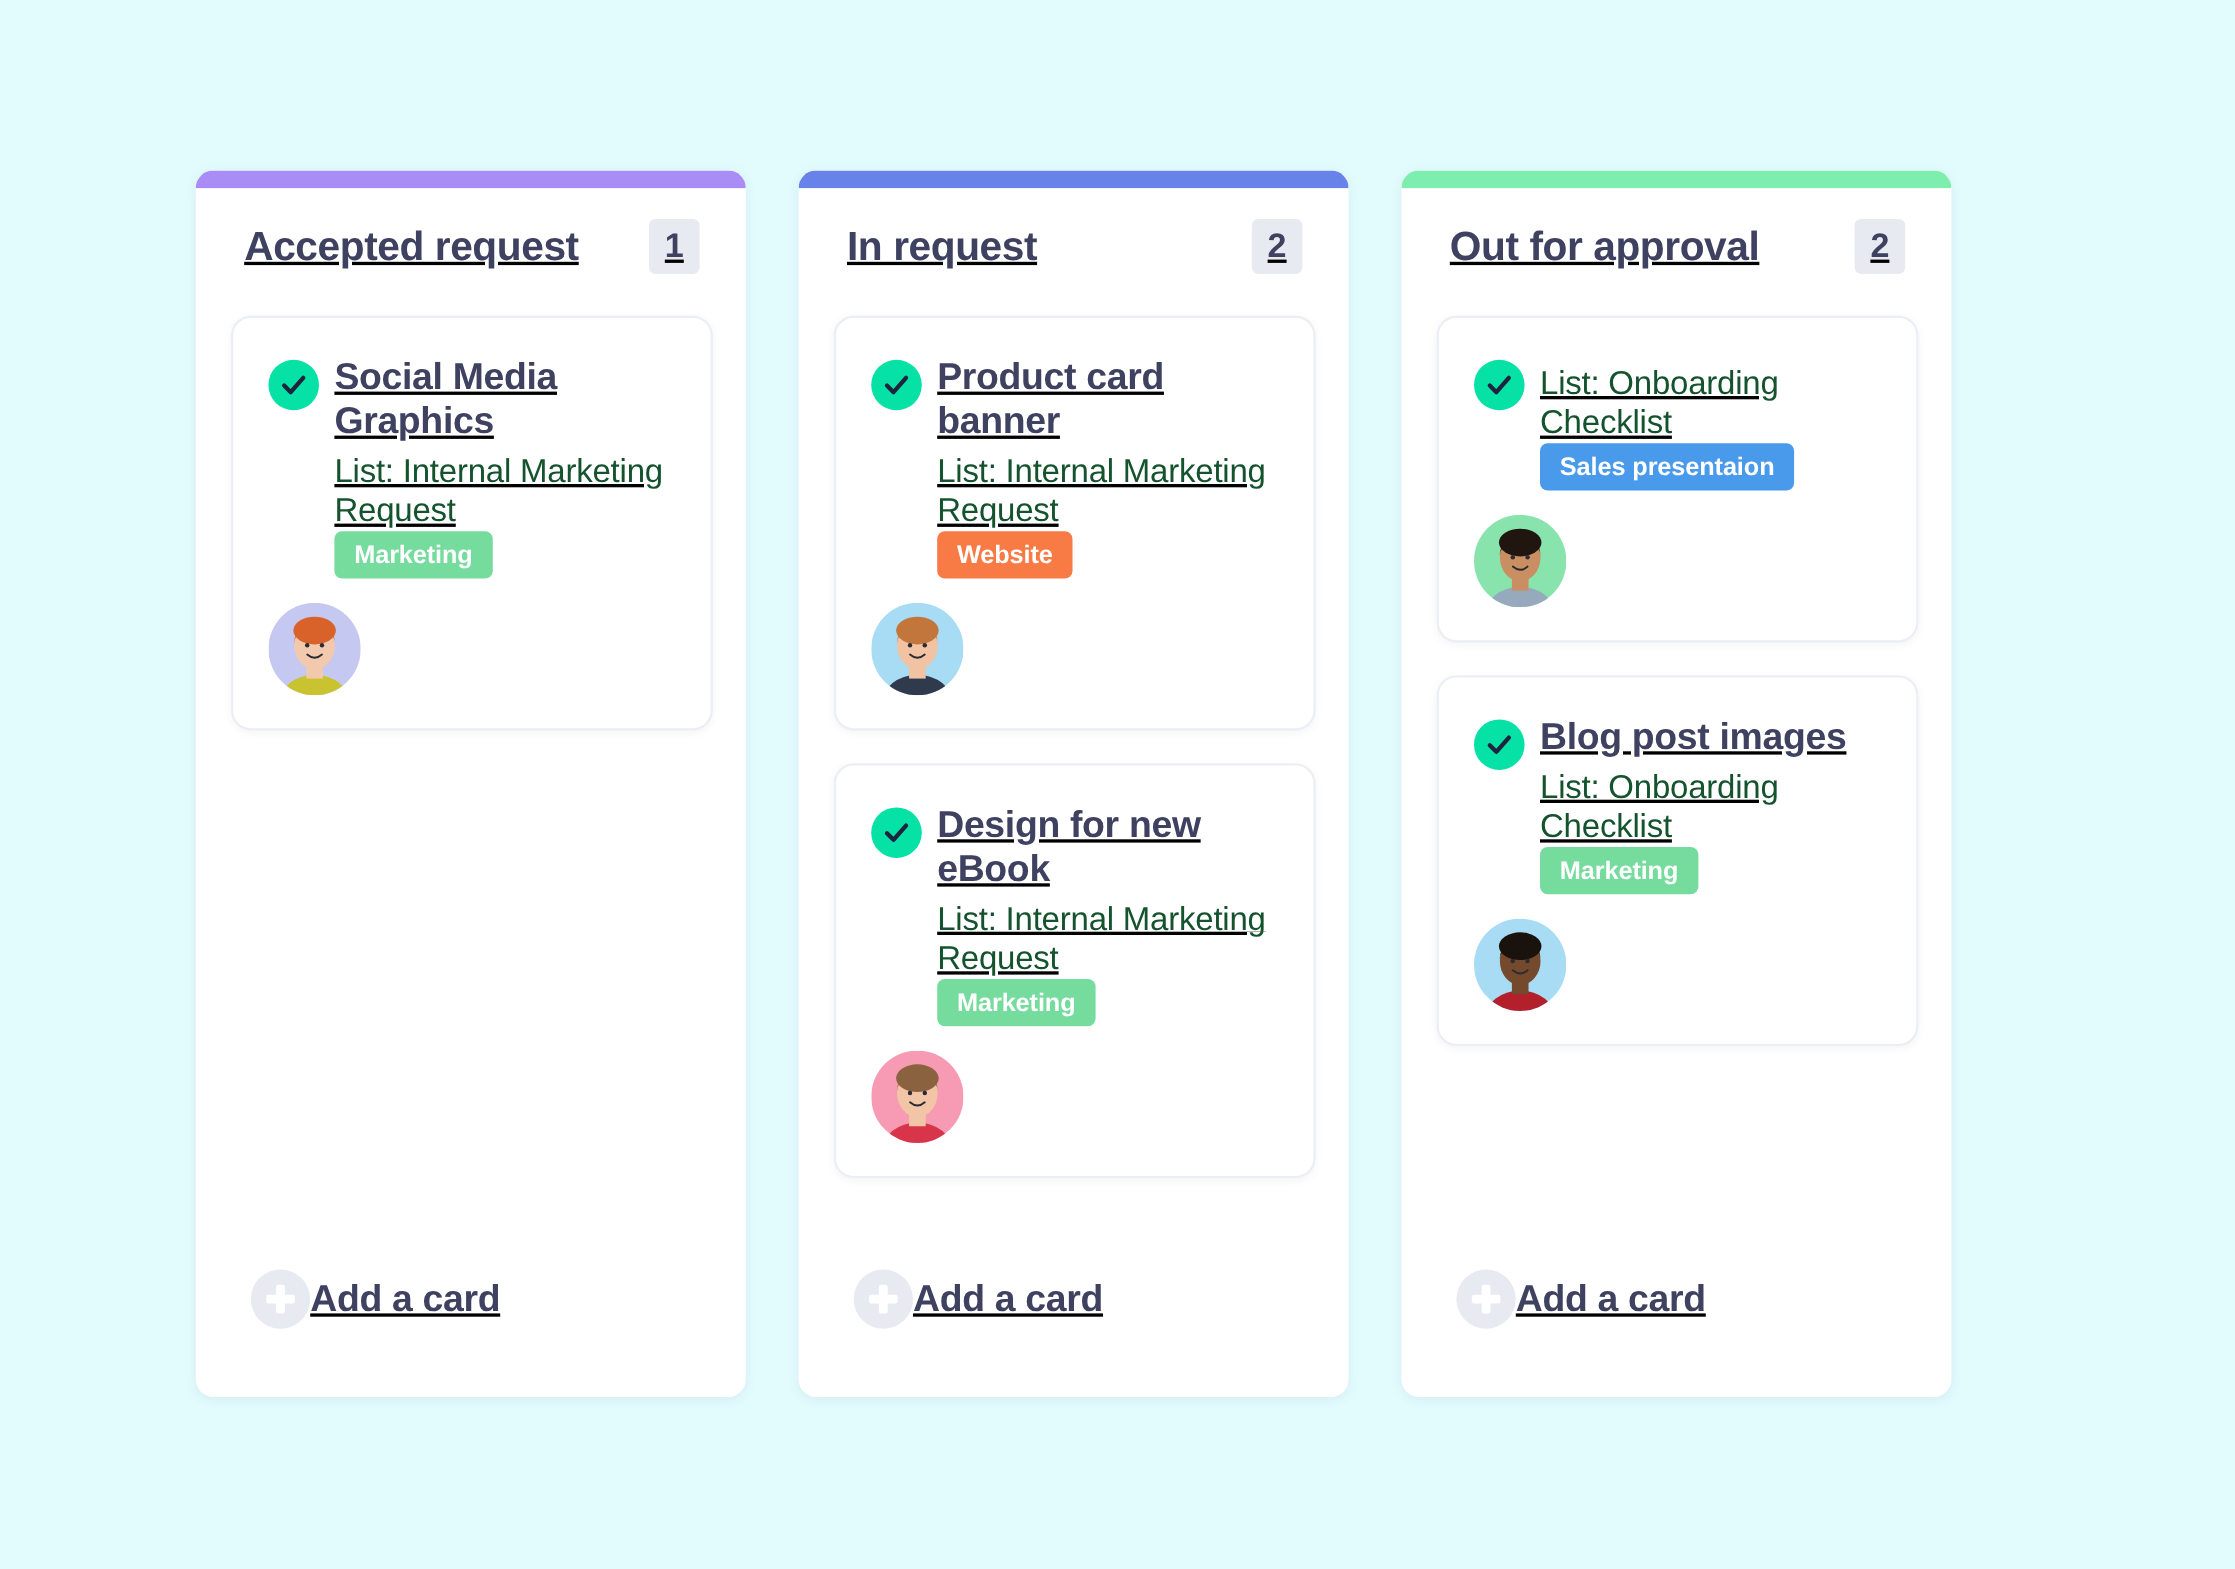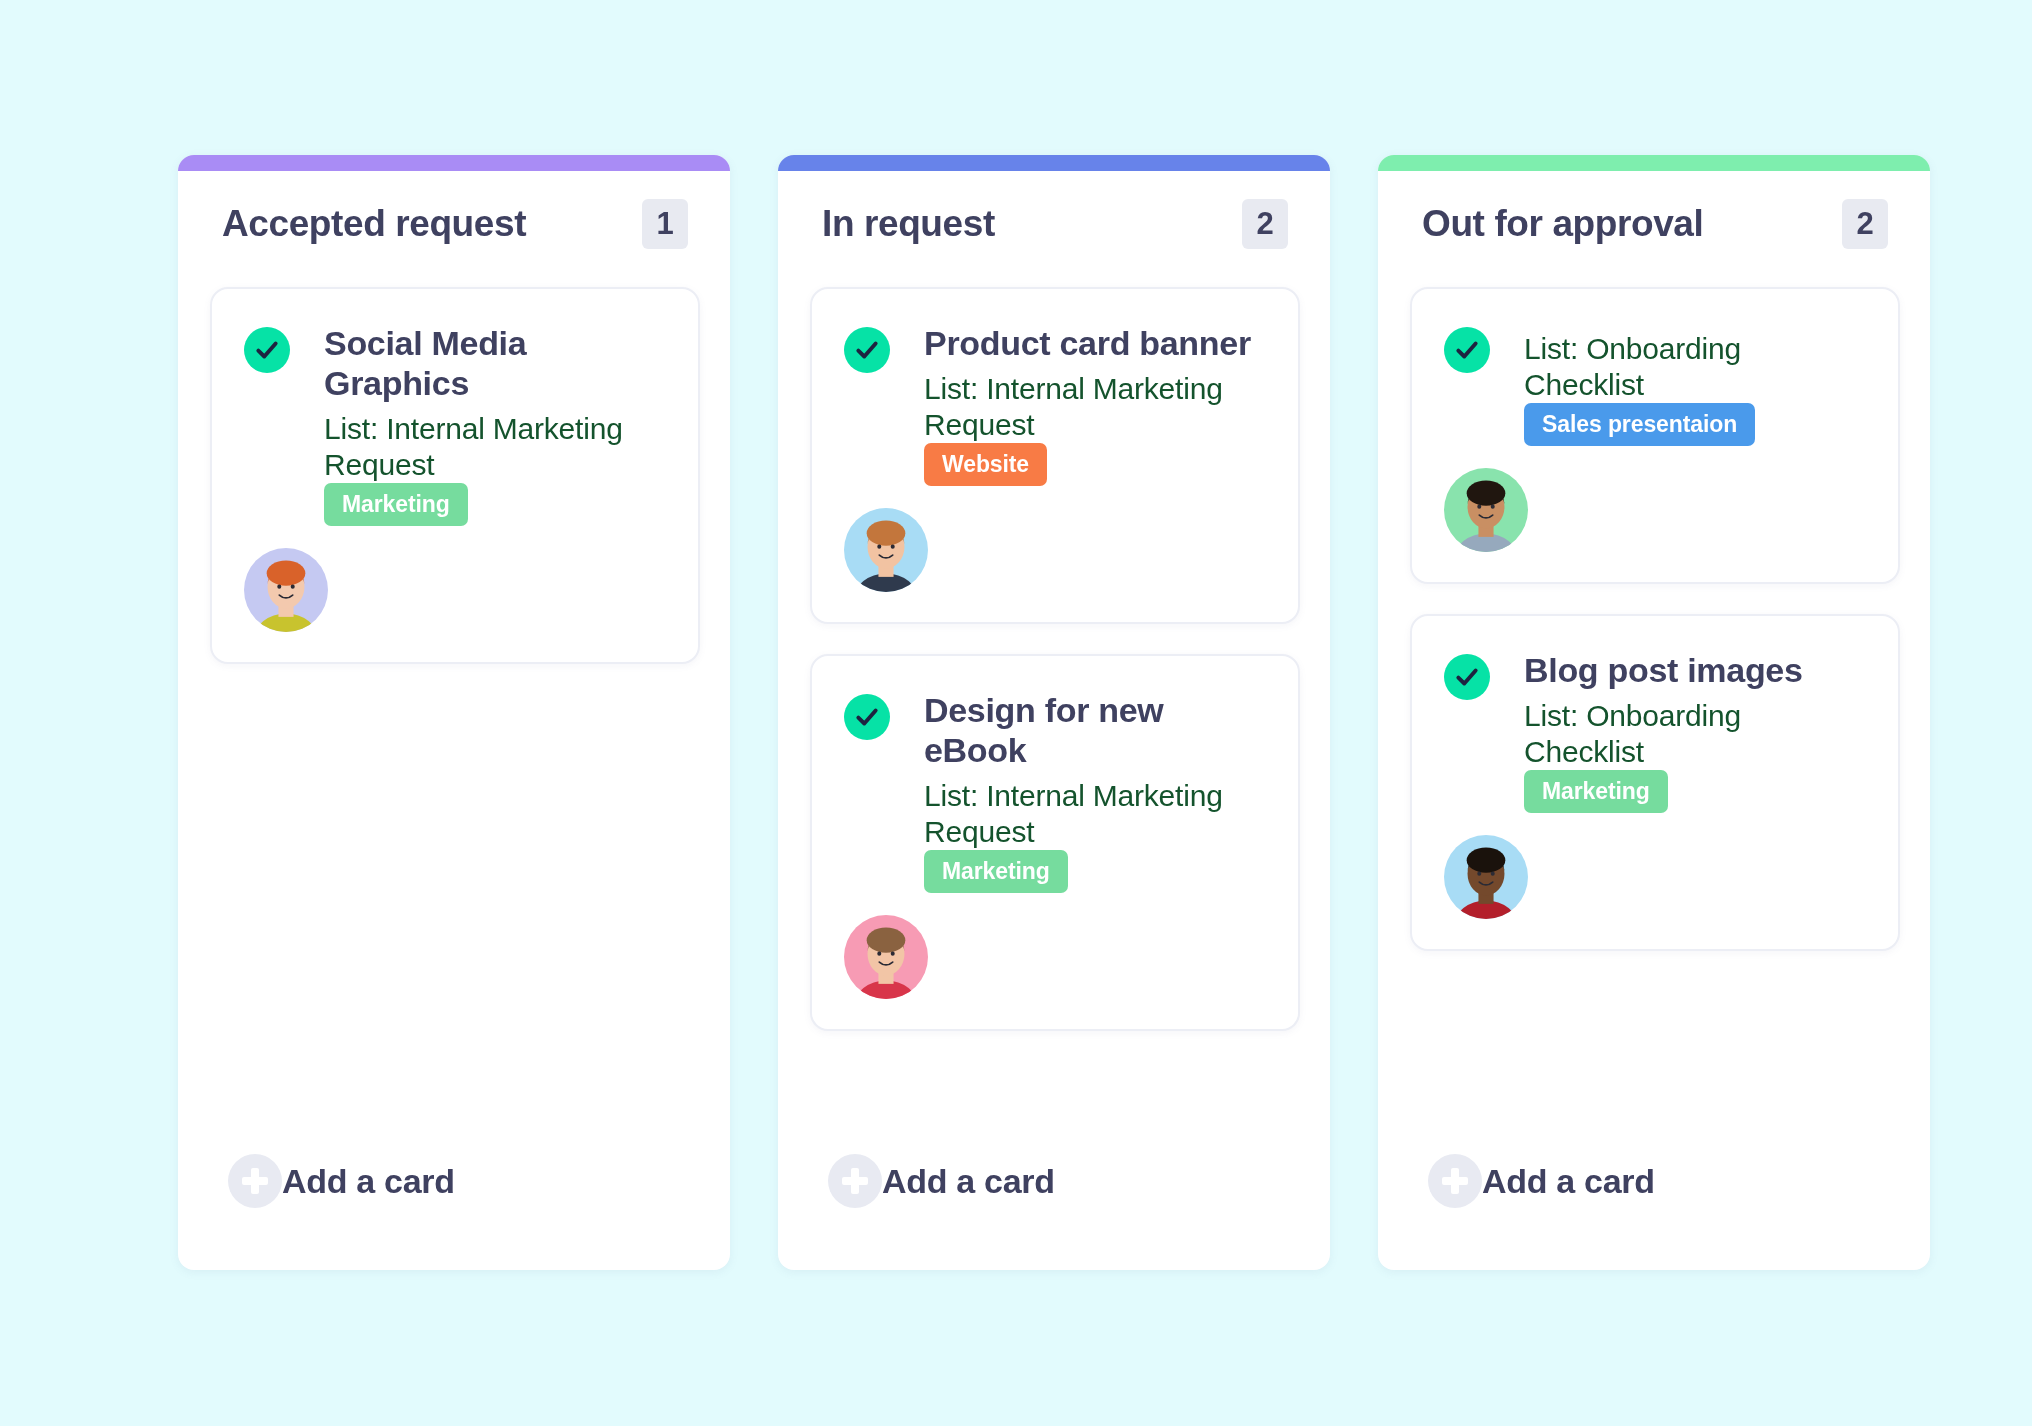--- a/index.html
+++ b/index.html
@@ -22,28 +22,29 @@
   .board-columns {
     position: absolute;
     left: 178px;
     top: 155px;
     display: flex;
     gap: 48px;
   }
 
   
   .column {
-    width: 552px;
+    width: 500px;
     background: #ffffff;
     border-radius: 16px;
     box-shadow: 0 2px 10px rgba(100, 110, 150, 0.09);
     display: flex;
     flex-direction: column;
     min-height: 1115px;
     overflow: hidden;
+    text-decoration: underline;
   }
 
   .column-accent {
     height: 16px;
     width: 100%;
     flex: 0 0 auto;
   }
 
   .column-header {
     display: flex;
@@ -88,21 +89,21 @@
     background: #ffffff;
     border: 2px solid #eceef5;
     border-radius: 18px;
     box-shadow: 0 2px 7px rgba(110, 120, 160, 0.07);
     padding: 34px 34px 30px 32px;
   }
 
   .card-top {
     display: flex;
     align-items: flex-start;
-    gap: 34px;
+    gap: 14px;
   }
 
   .check-icon {
     flex: 0 0 auto;
     width: 46px;
     height: 46px;
     border-radius: 50%;
     background: #06e2a6;
     display: flex;
     align-items: center;

